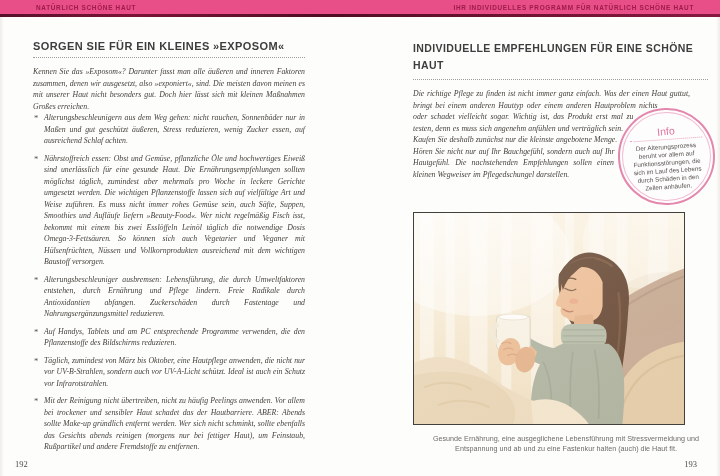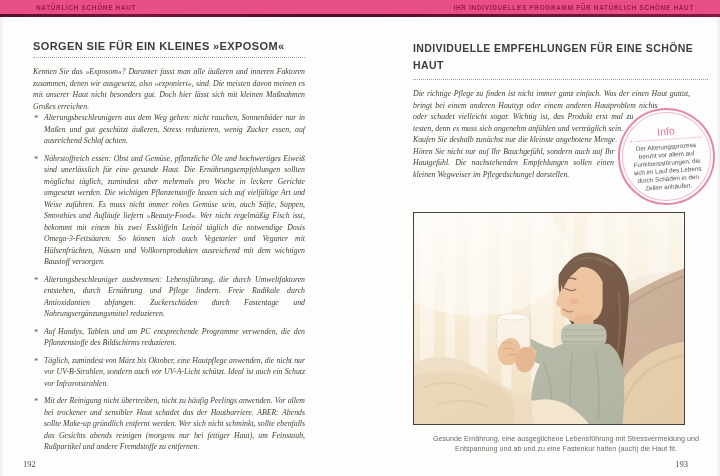--- a/index.html
+++ b/index.html
@@ -84,22 +84,22 @@
   .photo-frame svg { display:block; width:100%; height:100%; }
   .caption {
     position:absolute; left:16px; top:394px; width:274px;
     font-family:"Liberation Sans", sans-serif; font-size:7.2px; line-height:9.6px;
     color:#6e6c68; text-align:center;
   }
 
   
   .pnum { position:absolute; bottom:7px; font-size:8.5px; color:#4c4a47;
     font-family:"Liberation Serif", serif; }
-  .pnum.left { left:15px;margin-left:8px; }
-  .pnum.right { right:32px; }
+  .pnum.left { left:15px; }
+  .pnum.right { right:23px; }
 </style>
 </head>
 <body>
 
 <div class="spread">
 
   <div class="band"></div>
   <div class="band-rule"></div>
   <div class="runhead left">NATÜRLICH SCHÖNE HAUT</div>
   <div class="runhead right">IHR  INDIVIDUELLES PROGRAMM FÜR NATÜRLICH SCHÖNE HAUT</div>

